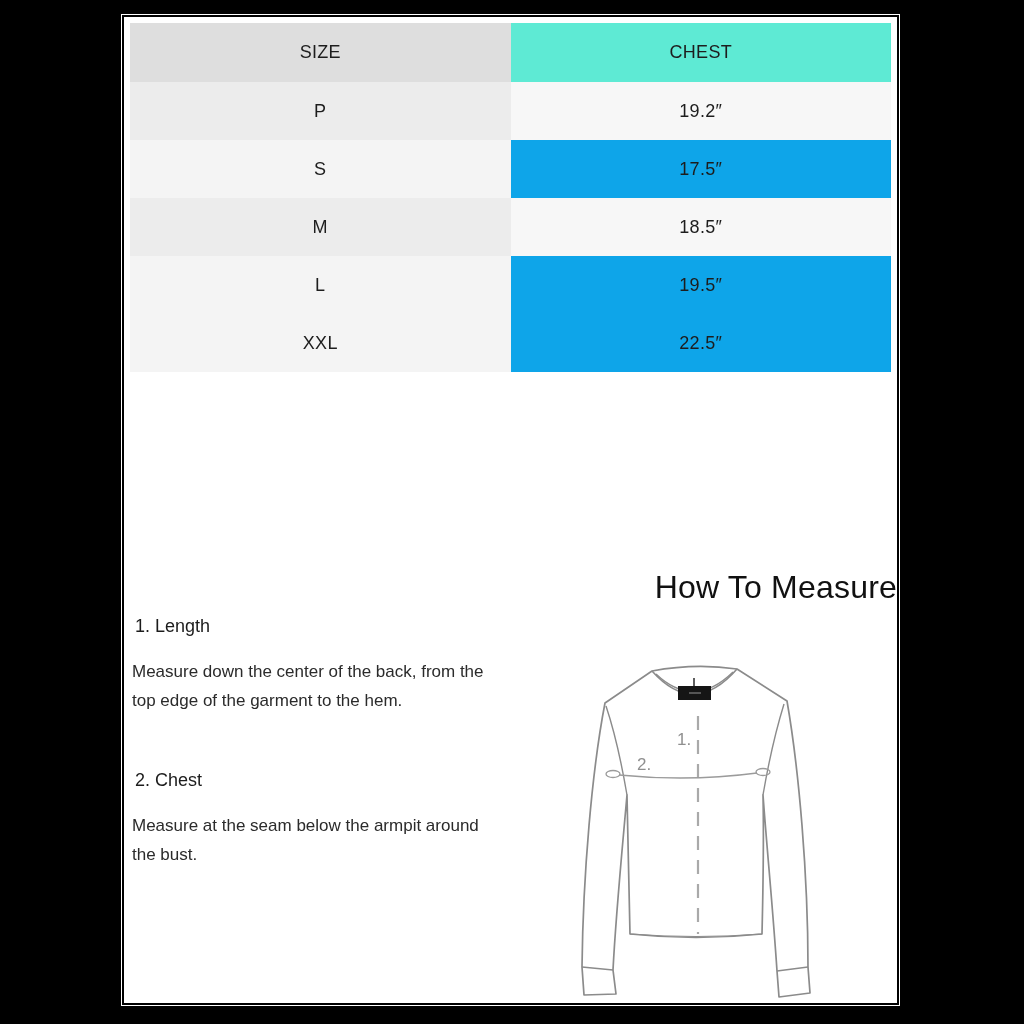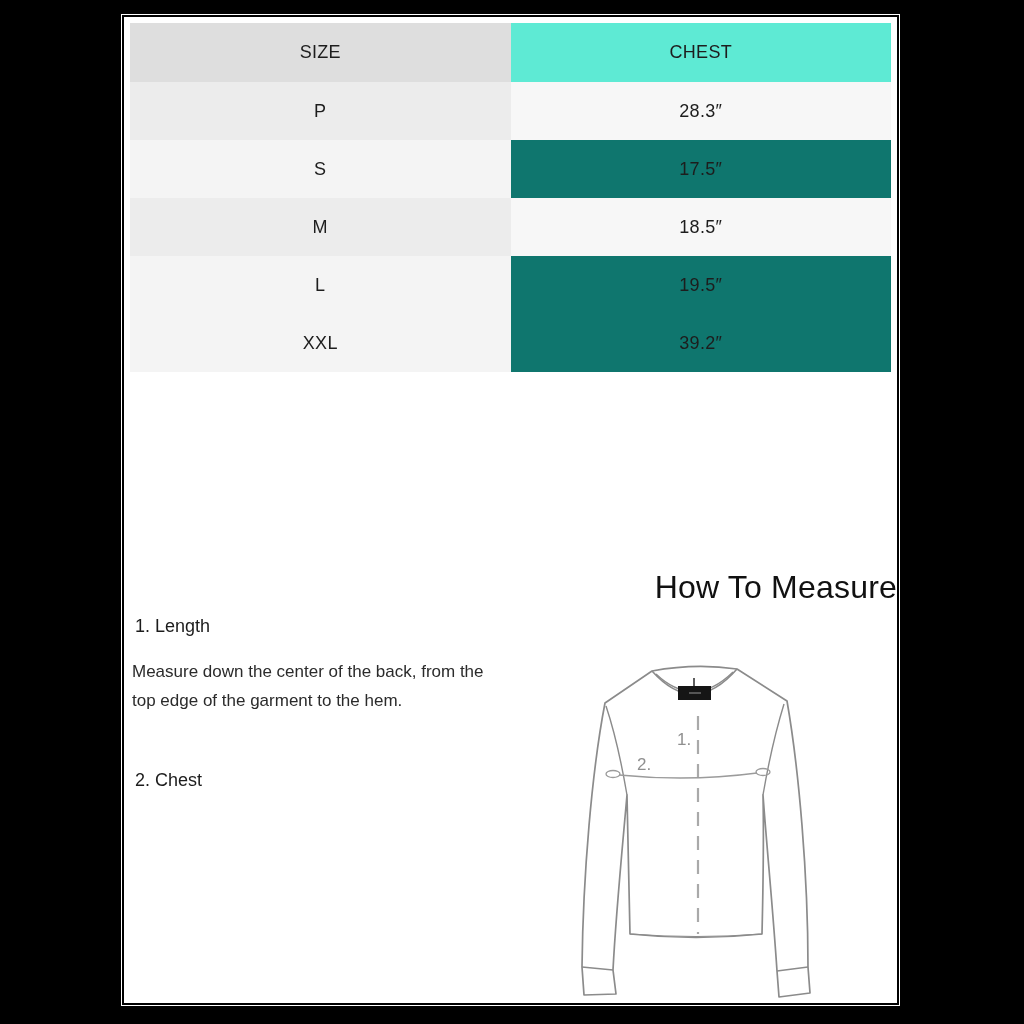--- a/index.html
+++ b/index.html
@@ -31,21 +31,21 @@
     color:#1d1d1d;
     letter-spacing:.3px;
   }
   tr.hdr  { height:59px; }
   tr.row  { height:58px; }
   tr.hdr  td.c1 { background:#dedede;text-align:center; }
   tr.hdr  td.c2 { background:#5eead4; }
   tr.odd  td.c1 { background:#ececec; }
   tr.odd  td.c2 { background:#f7f7f7; }
   tr.even td.c1 { background:#f4f4f4; }
-  tr.even td.c2 { background:#0f766e; }
+  tr.even td.c2 { background:#0ea5e9; }
   
   .howto-title {
     position:absolute; top:552px; left:0; width:100%;
     text-align:right;
     font-size:32px;
     font-weight:500;
     color:#111;
     letter-spacing:.2px;
   }
   .step-heading {
@@ -82,47 +82,48 @@
 <div class="panel">
 
   <table class="size-chart">
     <tbody>
       <tr class="hdr">
         <td class="c1">SIZE</td>
         <td class="c2">CHEST</td>
       </tr>
       <tr class="row odd">
         <td class="c1">P</td>
-        <td class="c2">28.3″</td>
+        <td class="c2">19.2″</td>
       </tr>
       <tr class="row even">
         <td class="c1">S</td>
         <td class="c2">17.5″</td>
       </tr>
       <tr class="row odd">
         <td class="c1">M</td>
         <td class="c2">18.5″</td>
       </tr>
       <tr class="row even">
         <td class="c1">L</td>
         <td class="c2">19.5″</td>
       </tr>
       <tr class="row even">
         <td class="c1">XXL</td>
-        <td class="c2">39.2″</td>
+        <td class="c2">22.5″</td>
       </tr>
     </tbody>
   </table>
 
   <div class="howto-title">How To Measure</div>
 
   <div class="step-heading h-length">1. Length</div>
   <div class="step-text p-length">Measure down the center of the back, from the top edge of the garment to the hem.</div>
 
   <div class="step-heading h-chest">2. Chest</div>
+  <div class="step-text p-chest">Measure at the seam below the armpit around the bust.</div>
 
   <svg class="shirt-svg" viewBox="0 0 310 345">
 
     <path d="M25,43 L72,11 Q115,3 157,9 L207,41
          C219,110 228,215 228,307
          L230,333 L199,337 L197,311
          C193,250 187,190 183,135
          C184,182 183,232 182,274
          Q116,281 50,274
          C49,232 48,182 47,135

